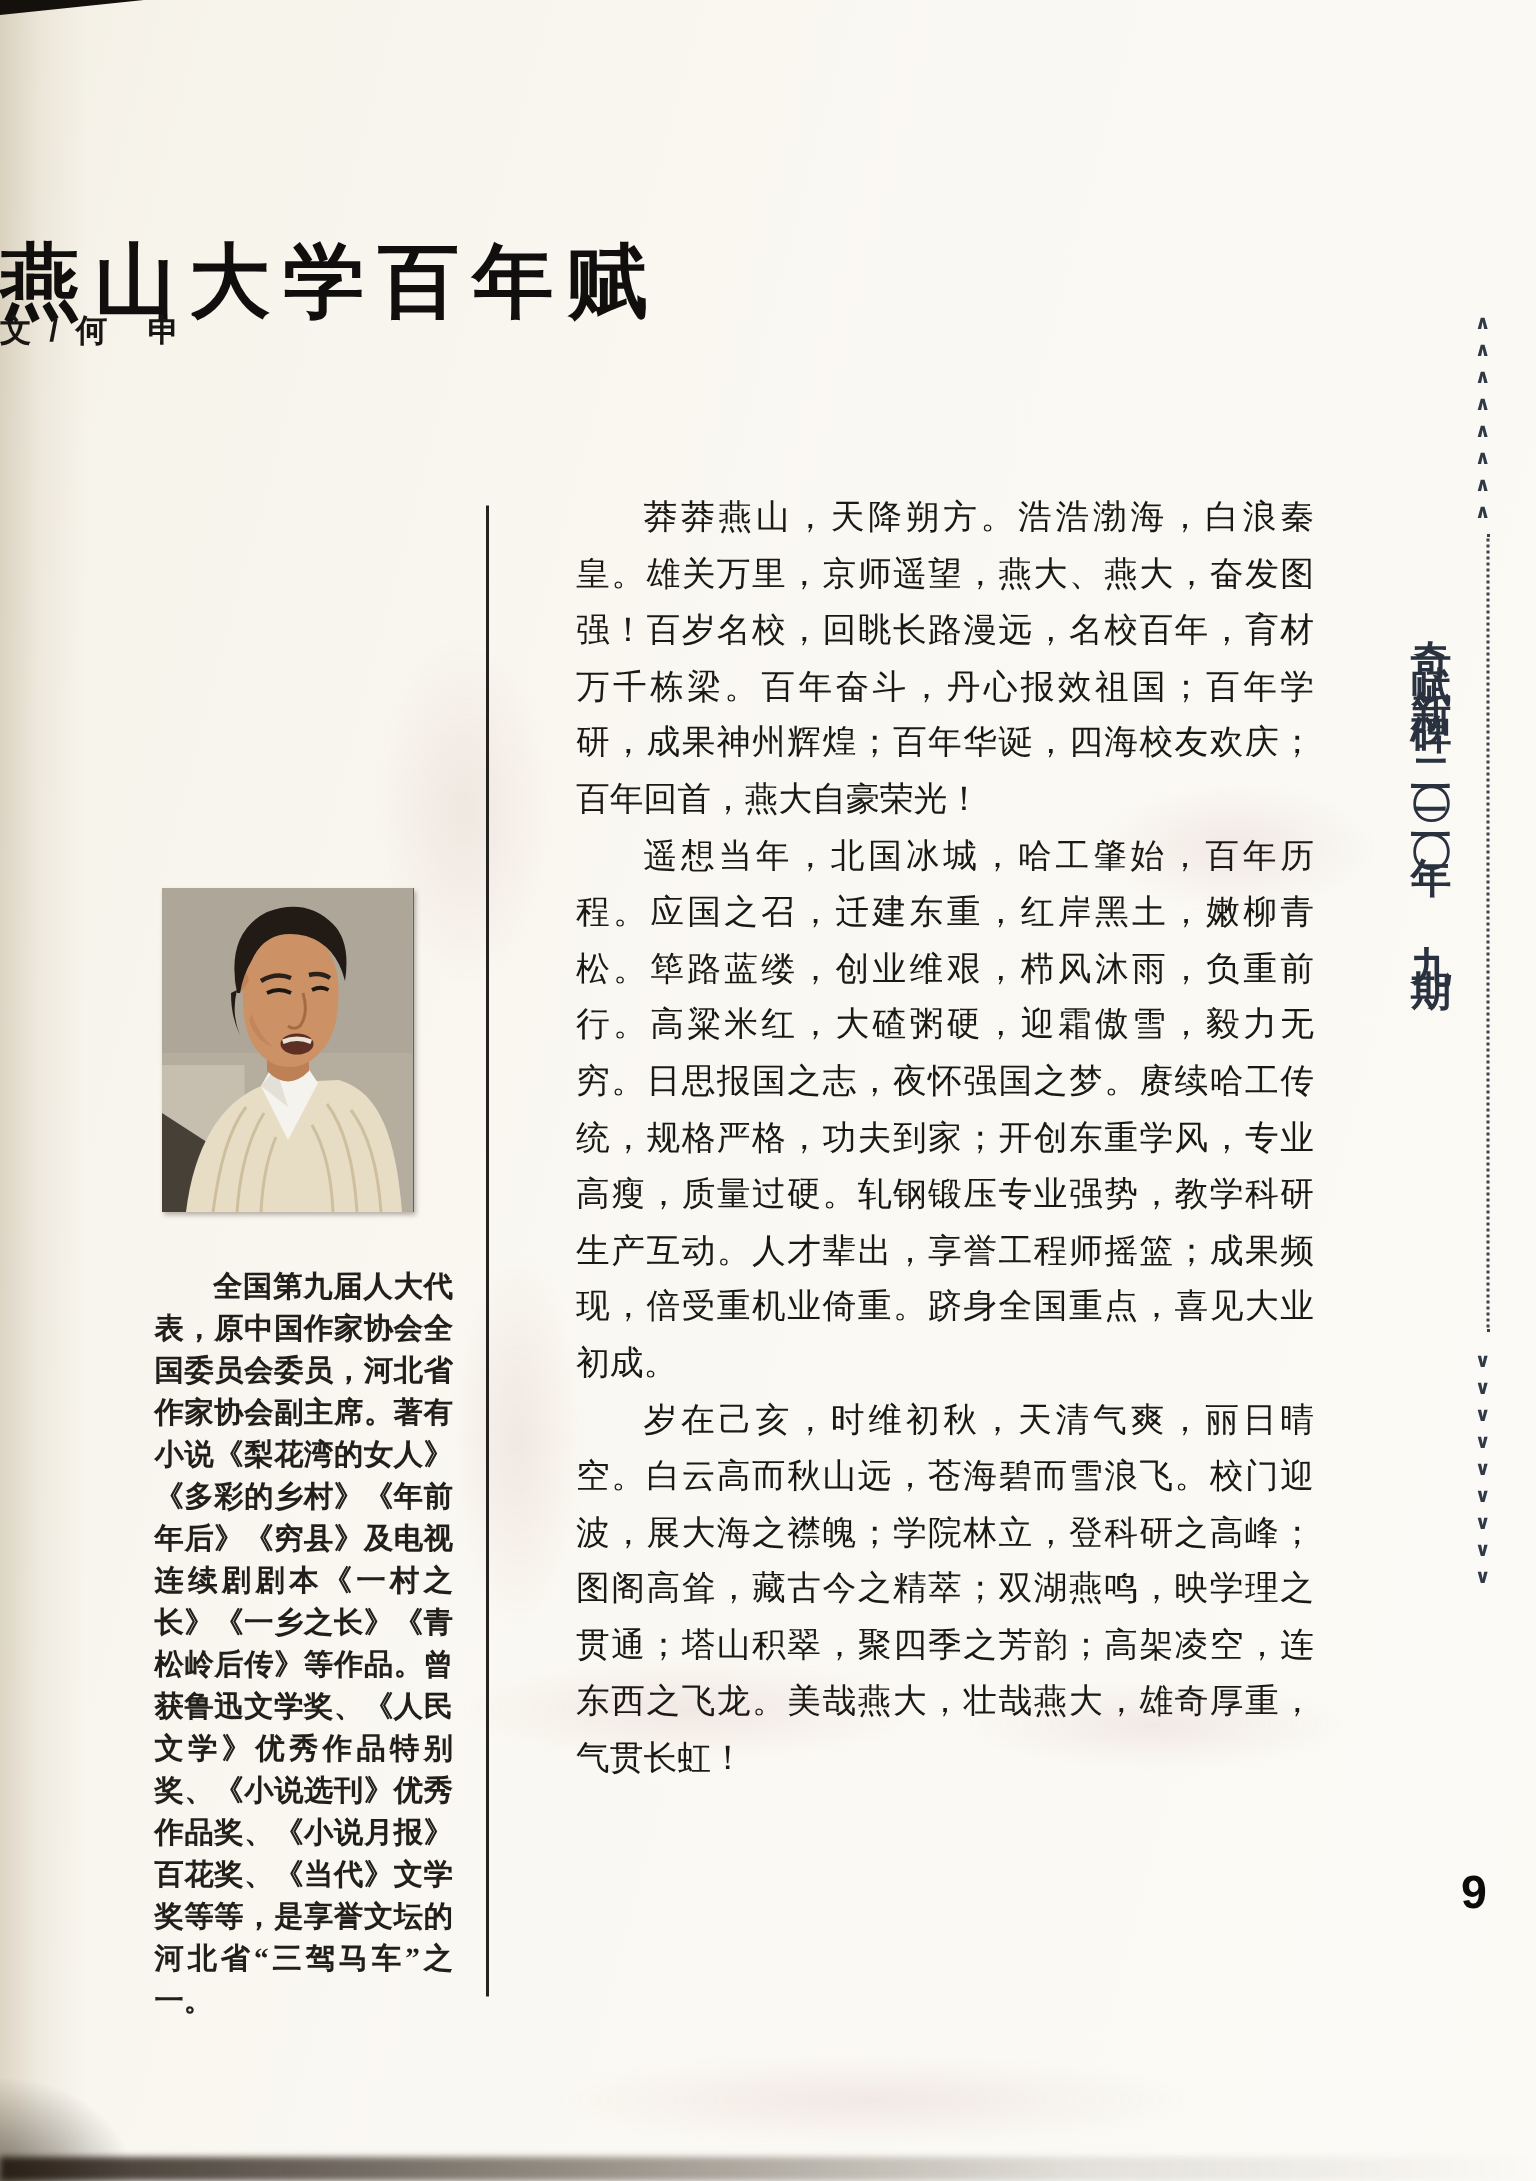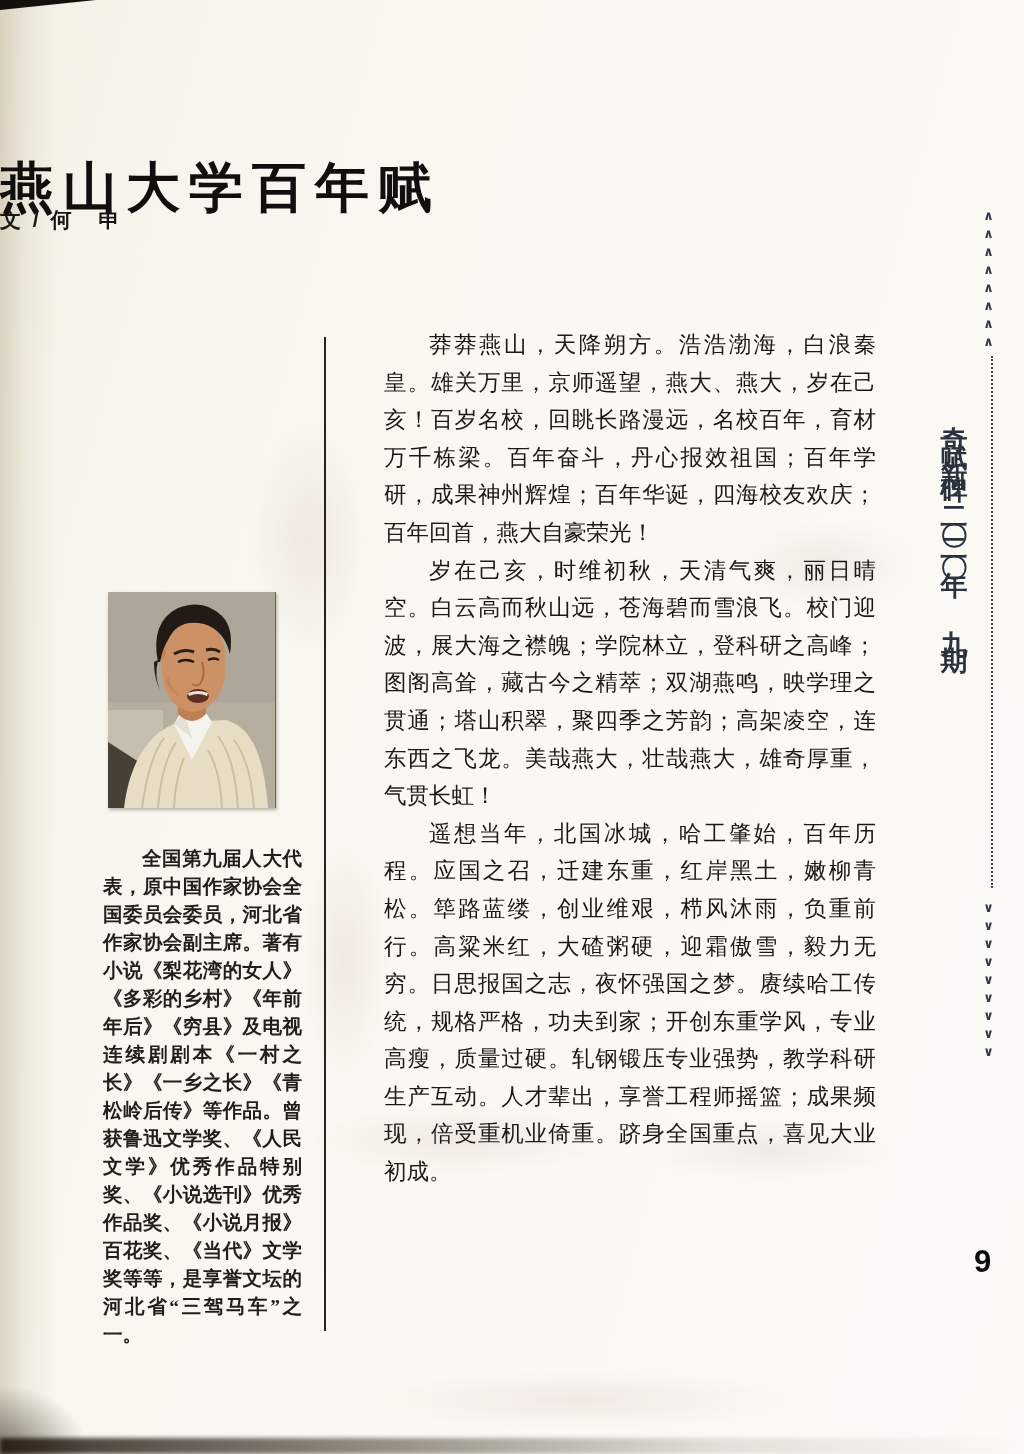--- a/index.html
+++ b/index.html
@@ -179,23 +179,23 @@
 
       <path d="M60,84 Q64,98 74,106 Q62,102 58,88 Z" fill="#b97f54" opacity="0.6"></path>
     </svg>
   </div>
 
   <div class="author-bio">全国第九届人大代表，原中国作家协会全国委员会委员，河北省作家协会副主席。著有小说《梨花湾的女人》《多彩的乡村》《年前年后》《穷县》及电视连续剧剧本《一村之长》《一乡之长》《青松岭后传》等作品。曾获鲁迅文学奖、《人民文学》优秀作品特别奖、《小说选刊》优秀作品奖、《小说月报》百花奖、《当代》文学奖等等，是享誉文坛的河北省“三驾马车”之一。</div>
 
   <div class="column-divider"></div>
 
   <div class="article-body">
-    <p>莽莽燕山，天降朔方。浩浩渤海，白浪秦皇。雄关万里，京师遥望，燕大、燕大，岁在己亥！百岁名校，回眺长路漫远，名校百年，育材万千栋梁。百年奋斗，丹心报效祖国；百年学研，成果神州辉煌；百年华诞，四海校友欢庆；百年回首，燕大自豪荣光！</p>
+    <p>莽莽燕山，天降朔方。浩浩渤海，白浪秦皇。雄关万里，京师遥望，燕大、燕大，奋发图强！百岁名校，回眺长路漫远，名校百年，育材万千栋梁。百年奋斗，丹心报效祖国；百年学研，成果神州辉煌；百年华诞，四海校友欢庆；百年回首，燕大自豪荣光！</p>
+    <p>遥想当年，北国冰城，哈工肇始，百年历程。应国之召，迁建东重，红岸黑土，嫩柳青松。筚路蓝缕，创业维艰，栉风沐雨，负重前行。高粱米红，大碴粥硬，迎霜傲雪，毅力无穷。日思报国之志，夜怀强国之梦。赓续哈工传统，规格严格，功夫到家；开创东重学风，专业高瘦，质量过硬。轧钢锻压专业强势，教学科研生产互动。人才辈出，享誉工程师摇篮；成果频现，倍受重机业倚重。跻身全国重点，喜见大业初成。</p>
     <p>岁在己亥，时维初秋，天清气爽，丽日晴空。白云高而秋山远，苍海碧而雪浪飞。校门迎波，展大海之襟魄；学院林立，登科研之高峰；图阁高耸，藏古今之精萃；双湖燕鸣，映学理之贯通；塔山积翠，聚四季之芳韵；高架凌空，连东西之飞龙。美哉燕大，壮哉燕大，雄奇厚重，气贯长虹！</p>
-    <p>遥想当年，北国冰城，哈工肇始，百年历程。应国之召，迁建东重，红岸黑土，嫩柳青松。筚路蓝缕，创业维艰，栉风沐雨，负重前行。高粱米红，大碴粥硬，迎霜傲雪，毅力无穷。日思报国之志，夜怀强国之梦。赓续哈工传统，规格严格，功夫到家；开创东重学风，专业高瘦，质量过硬。轧钢锻压专业强势，教学科研生产互动。人才辈出，享誉工程师摇篮；成果频现，倍受重机业倚重。跻身全国重点，喜见大业初成。</p>
   </div>
 
   <div class="rail-chevrons up">∧∧∧∧∧∧∧∧</div>
   <div class="rail-dotted-rule"></div>
   <div class="rail-label">奇赋新碑・二〇二〇年　九期</div>
   <div class="rail-chevrons down">∨∨∨∨∨∨∨∨∨</div>
   <div class="page-number">9</div>
 
 </div>
 

